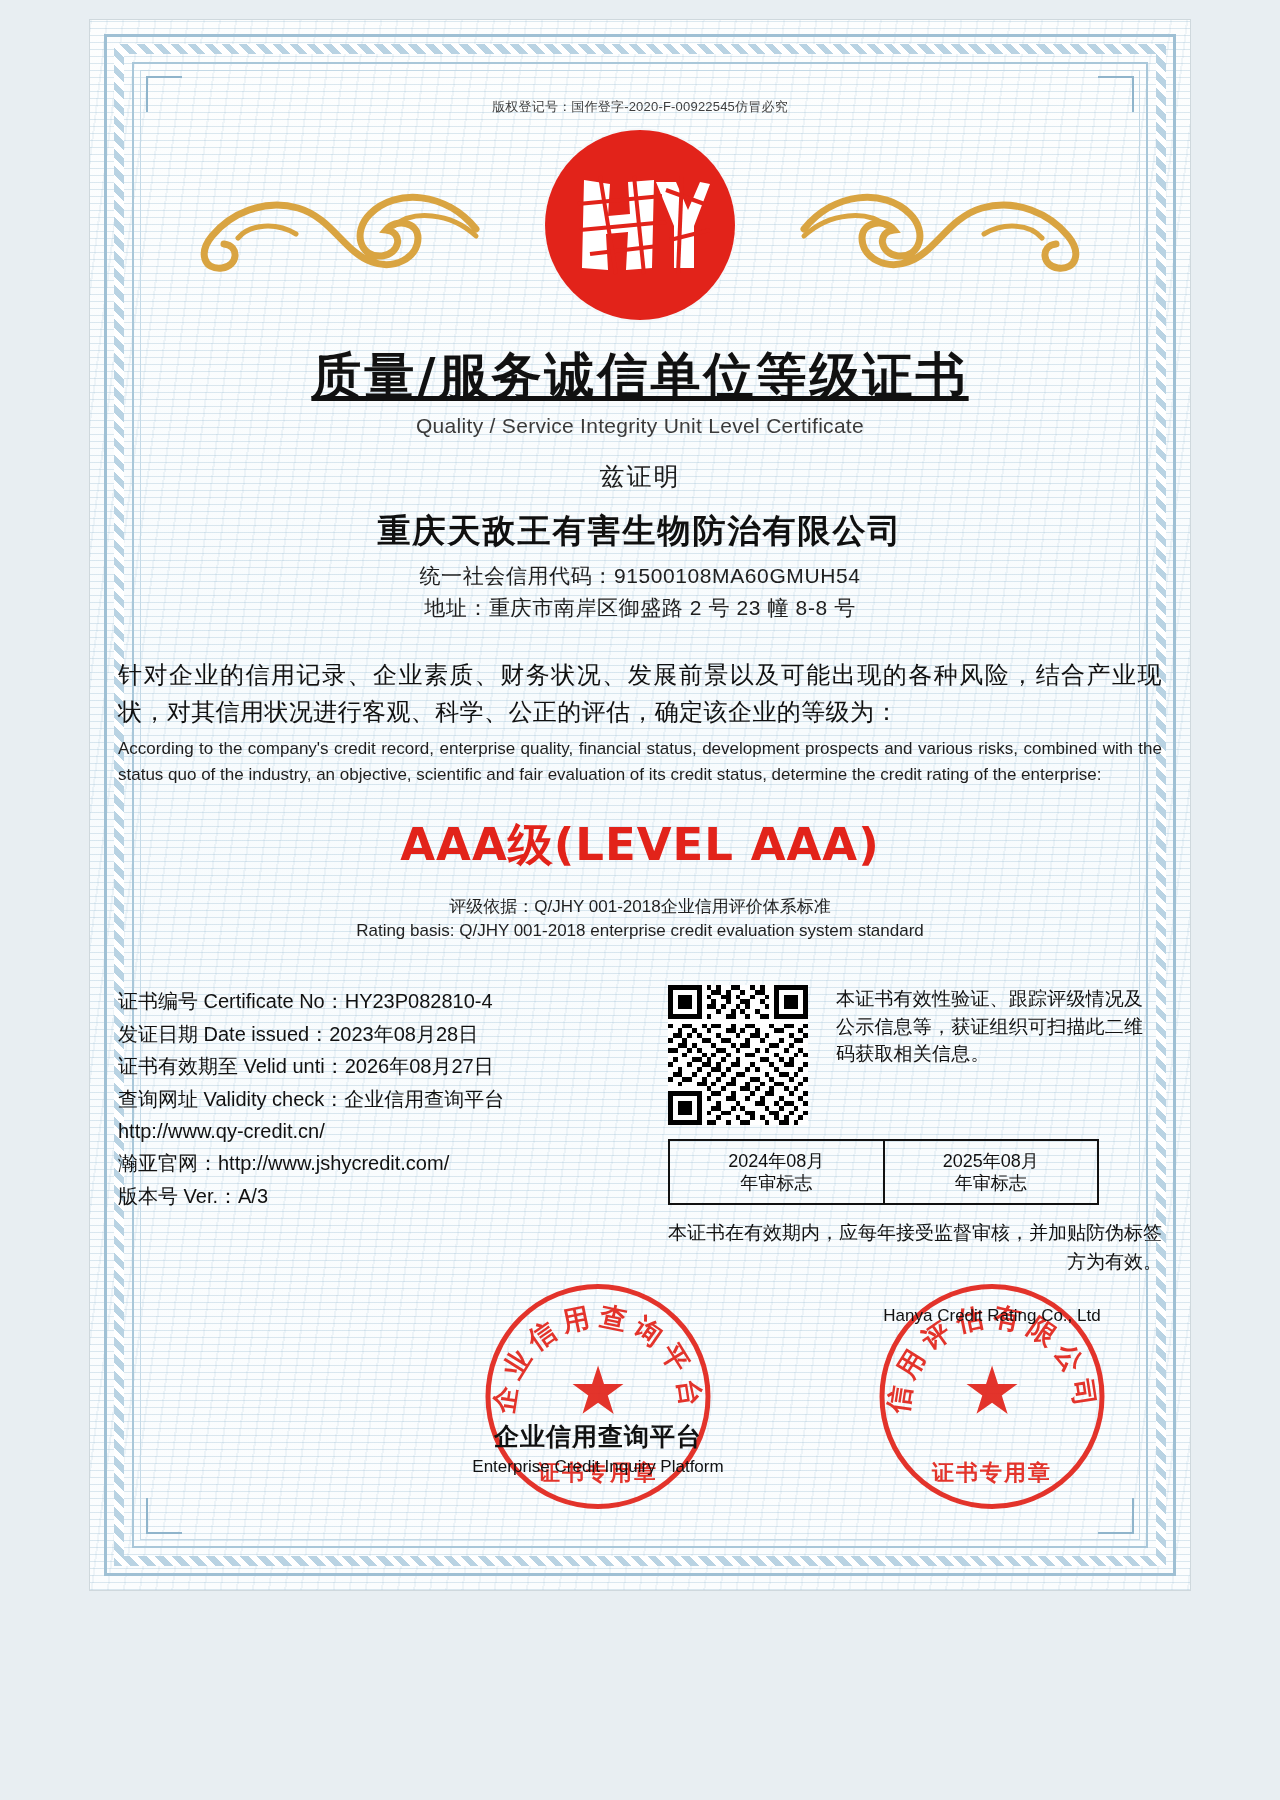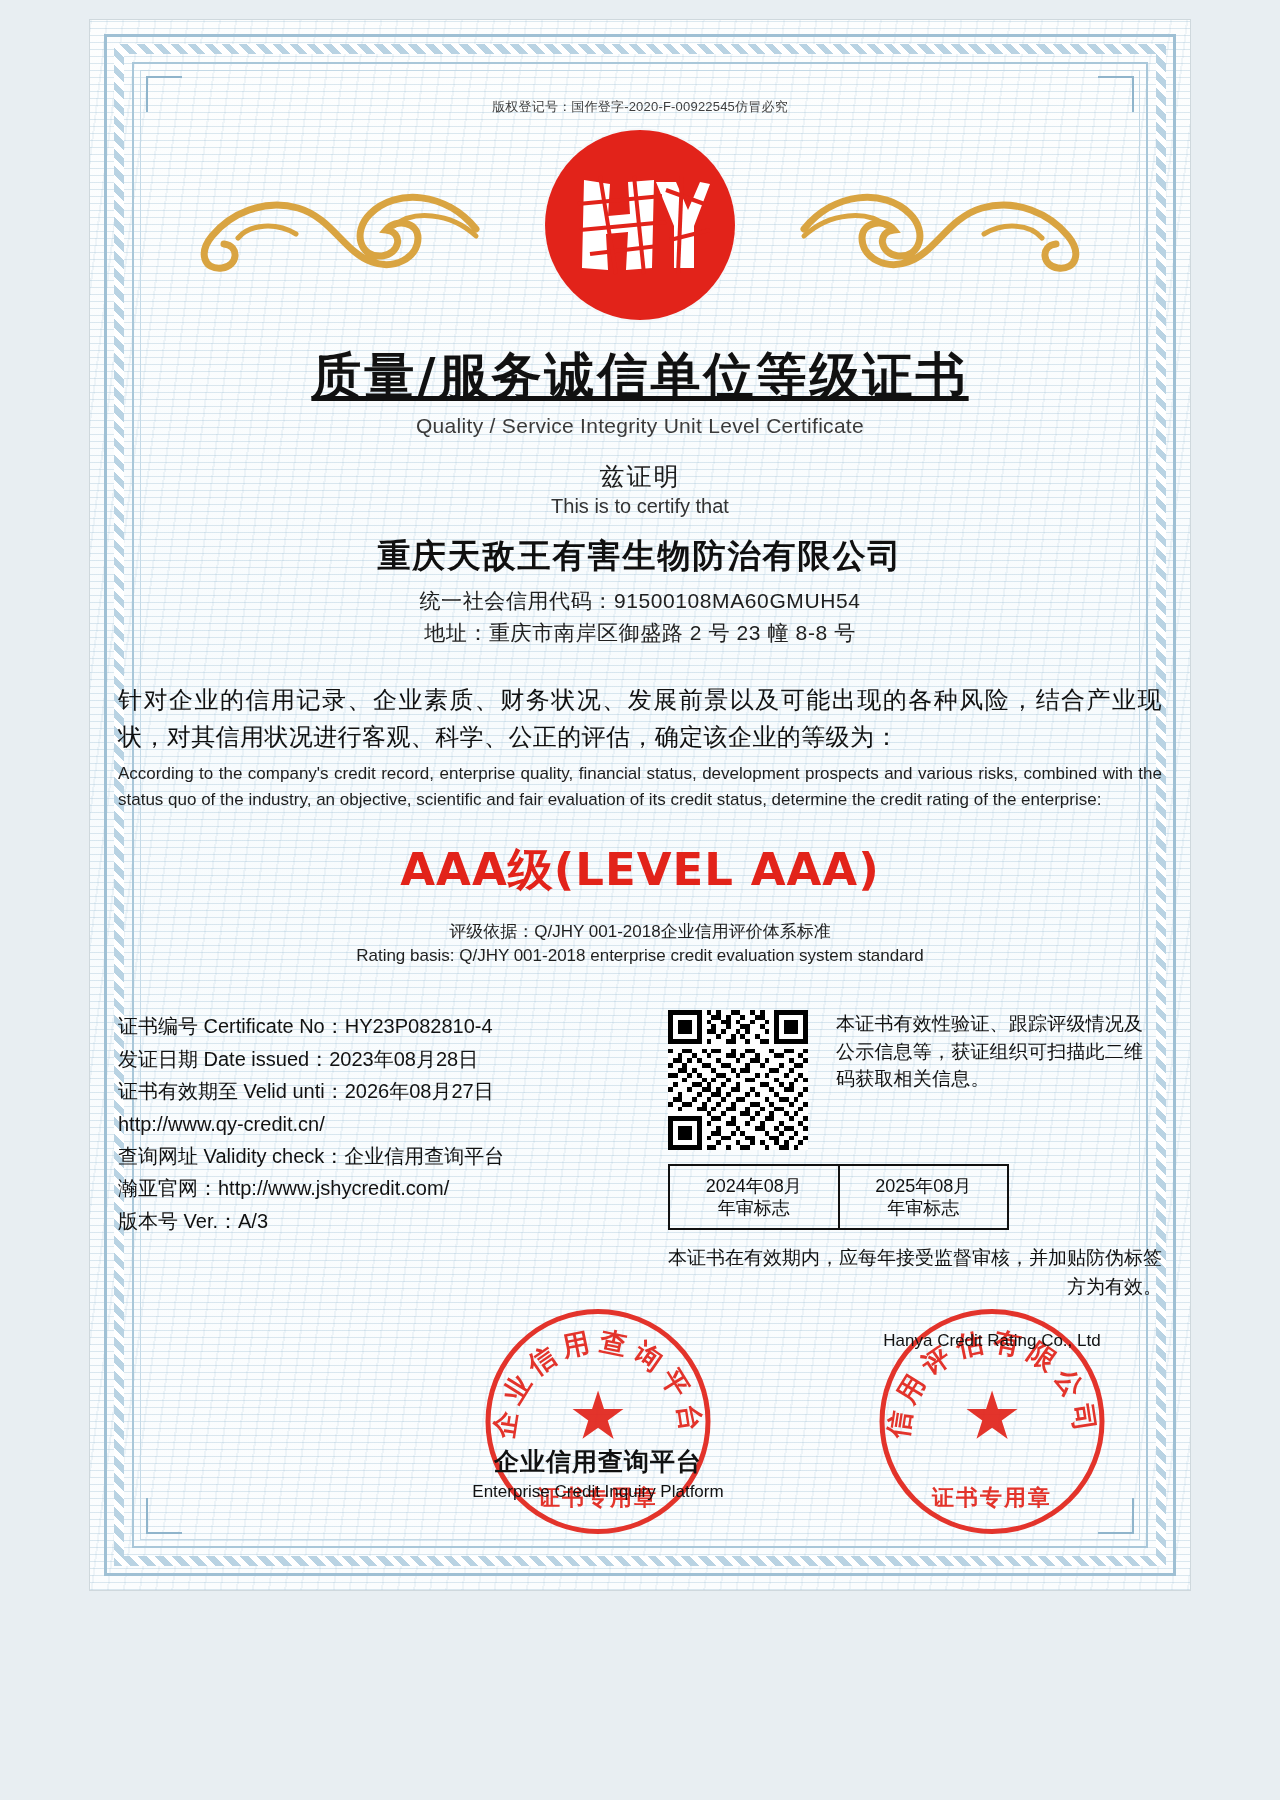--- a/index.html
+++ b/index.html
@@ -239,21 +239,21 @@
   .qr-note {
     font-size: 19px;
     color: #111;
     line-height: 1.45;
     letter-spacing: .2px;
   }
   .stamp-boxes {
     display: flex;
     gap: 0;
     margin-top: 14px;
-    width: 341px;
+    width: 431px;
   }
   .stamp-box {
     flex: 1;
     border: 2px solid #111;
     height: 62px;
     display: flex;
     flex-direction: column;
     align-items: center;
     justify-content: center;
     font-size: 18px;
@@ -391,21 +391,20 @@
             <path d="M112 6 L108 104"></path>
           </g>
         </svg>
       </div>
     </div>
 
     <h1 class="title-cn">质量/服务诚信单位等级证书</h1>
     <div class="title-en">Quality / Service Integrity Unit Level Certificate</div>
 
     <div class="certify-cn">兹证明</div>
-    <div class="certify-en">This is to certify that</div>
 
     <div class="company">重庆天敌王有害生物防治有限公司</div>
     <div class="company-meta">
       <span>统一社会信用代码：</span><span>91500108MA60GMUH54</span>
     </div>
     <div class="company-meta">
       <span>地址：</span><span>重庆市南岸区御盛路 2 号 23 幢 8-8 号</span>
     </div>
 
     <div class="body-block">
@@ -416,22 +415,22 @@
     <div class="level">AAA级(LEVEL AAA)</div>
     <div class="rating-basis-cn">评级依据：Q/JHY 001-2018企业信用评价体系标准</div>
     <div class="rating-basis-en">Rating basis: Q/JHY 001-2018 enterprise credit evaluation system standard</div>
 
     <div class="lower">
 
       <div class="lower-left">
         <div class="info-line">证书编号 Certificate No：HY23P082810-4</div>
         <div class="info-line">发证日期 Date issued：2023年08月28日</div>
         <div class="info-line">证书有效期至 Velid unti：2026年08月27日</div>
+        <div class="info-line">查询网址 Validity check：企业信用查询平台</div>
         <div class="info-line">http://www.qy-credit.cn/</div>
-        <div class="info-line">查询网址 Validity check：企业信用查询平台</div>
         <div class="info-line">瀚亚官网：http://www.jshycredit.com/</div>
         <div class="info-line">版本号 Ver.：A/3</div>
       </div>
 
       <div class="lower-right">
         <div class="qr-row">
           <svg class="qr" viewBox="0 0 29 29" shape-rendering="crispEdges">
             <rect width="29" height="29" fill="#fff"></rect>
             <g fill="#000">
               <rect x="0" y="0" width="7" height="1"></rect>

